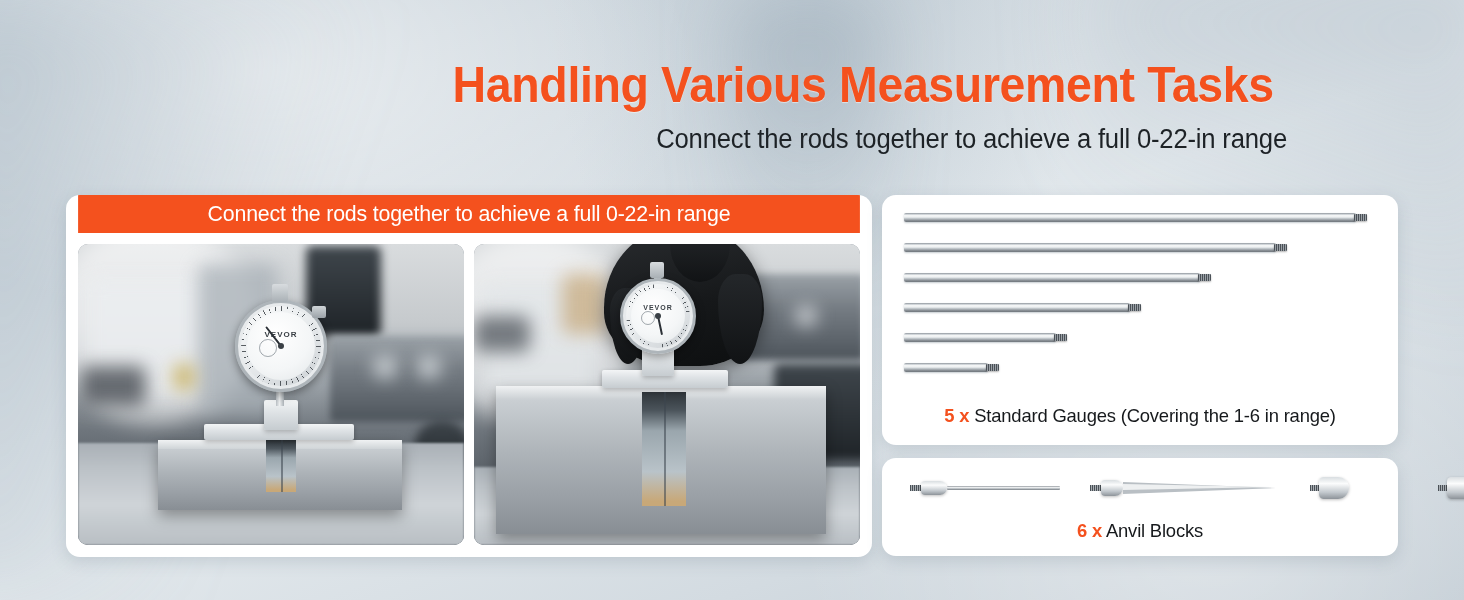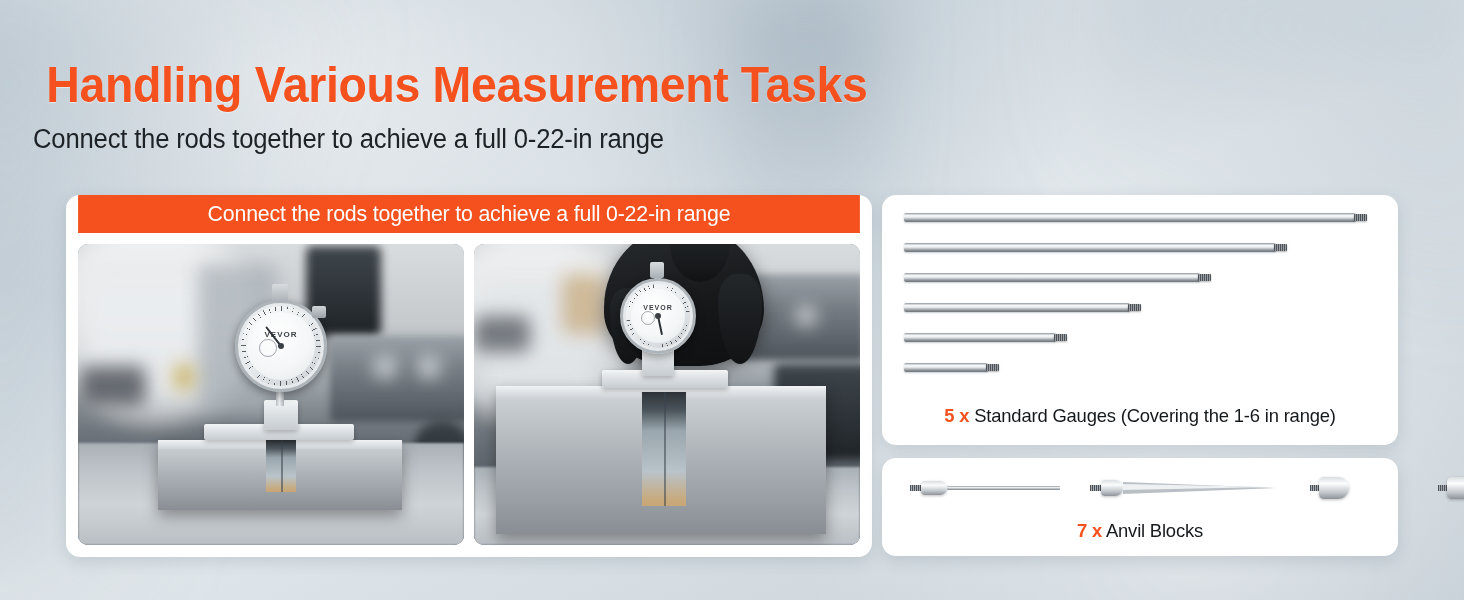--- a/index.html
+++ b/index.html
@@ -36,21 +36,21 @@
   }
   #bg-band {
     position: absolute; left: 50%; top: 0; width: 150px; height: 300px;
     background: linear-gradient(180deg, rgba(120,140,156,0.30), rgba(190,204,214,0));
     filter: blur(34px);
   }
 
   
   #heading-block {
     position: absolute; left: 0; top: 58px; width: 1320px;
-    text-align: left; z-index: 5;
+    text-align: right; z-index: 5;
   }
   #title {
     font-size: 50px;
     font-weight: bold;
     color: #f4511e;
     letter-spacing: -0.4px;
     line-height: 1.08;
     transform: scaleX(0.93);
     text-shadow: 0 1px 1px rgba(255,255,255,0.5);
   }
@@ -491,18 +491,18 @@
         <div class="anvil-bulb" style="left:9px; top:-3px; width:30px; height:22px; border-radius:5px 12px 12px 5px;"></div>
       </div>
 
       <div class="anvil" style="left:556px; width:46px;">
         <div class="anvil-thread" style="width:9px;"></div>
         <div class="anvil-bulb" style="left:9px; top:-3px; width:30px; height:22px; border-radius:5px 12px 12px 5px;"></div>
       </div>
 
     </div>
     <div class="caption" id="anvils-caption">
-      <span class="qty">7 x</span>
+      <span class="qty">6 x</span>
       <span>Anvil Blocks</span>
     </div>
   </div>
 
 </div>
 
 </body></html>

